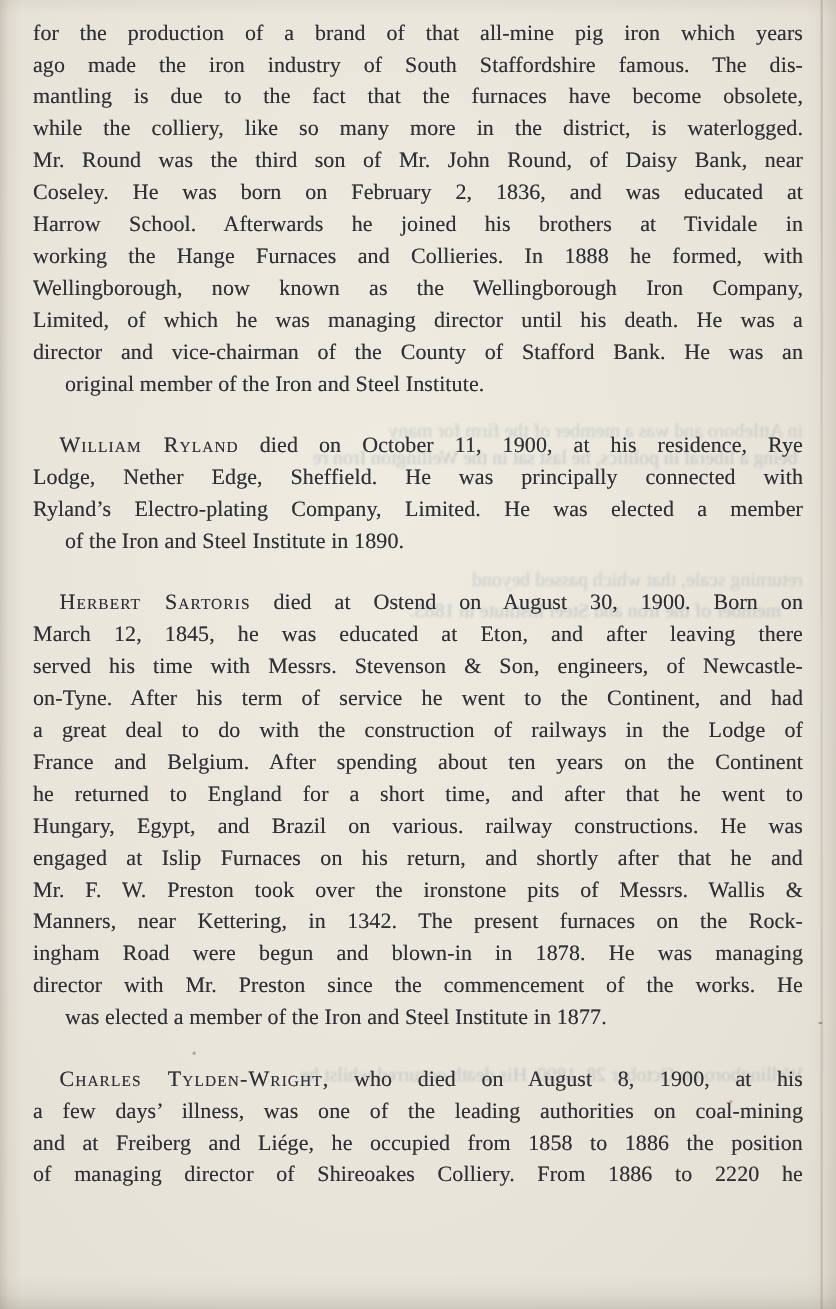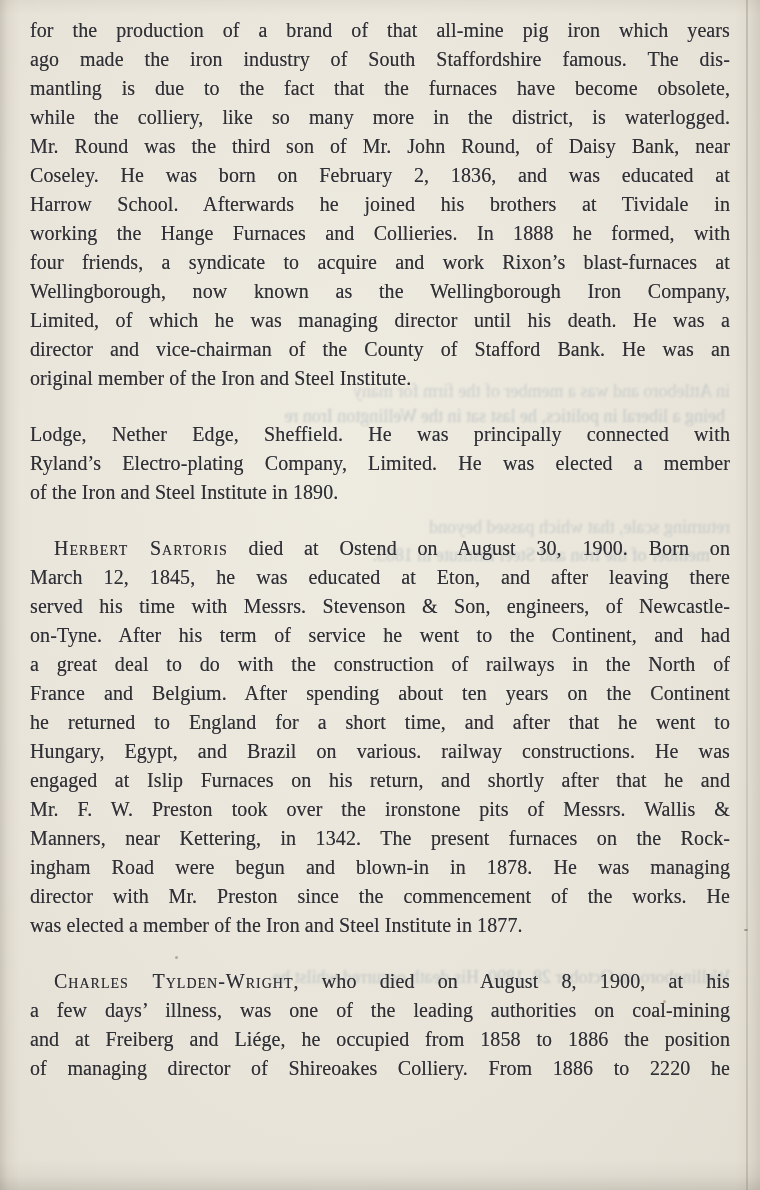--- a/index.html
+++ b/index.html
@@ -38,21 +38,21 @@
     line-height: 29px;
     letter-spacing: 0.1px;
   }
   .paragraph + .paragraph { margin-top: 27px; }
   .line {
     text-align: justify;
     text-align-last: justify;
     text-justify: inter-word;
     text-shadow: 0 0 0.5px rgba(47,47,54,0.55);
   }
-  .line.last { text-align-last: left; }
+  .line.last { text-align-last: left; margin-left: 29px; }
   .indented .line.first { text-indent: 24px; }
   .sc {
     font-variant: small-caps;
     letter-spacing: 1px;
   }
   .bleed {
     position: absolute;
     transform: scaleX(-1);
     filter: blur(1.1px);
     opacity: 0.5;
@@ -91,37 +91,37 @@
   <div class="text-block">
       <div class="paragraph">
         <div class="line first">for the production of a brand of that all-mine pig iron which years</div>
         <div class="line">ago made the iron industry of South Staffordshire famous.  The dis-</div>
         <div class="line">mantling is due to the fact that the furnaces have become obsolete,</div>
         <div class="line">while the colliery, like so many more in the district, is waterlogged.</div>
         <div class="line">Mr. Round was the third son of Mr. John Round, of Daisy Bank, near</div>
         <div class="line">Coseley.  He was born on February 2, 1836, and was educated at</div>
         <div class="line">Harrow School.  Afterwards he joined his brothers at Tividale in</div>
         <div class="line">working the Hange Furnaces and Collieries.  In 1888 he formed, with</div>
-        <div class="line">four friends, a syndicate to acquire and work Rixon’s blast-furnaces at</div>
         <div class="line">Wellingborough, now known as the Wellingborough Iron Company,</div>
         <div class="line">Limited, of which he was managing director until his death.  He was a</div>
         <div class="line">director and vice-chairman of the County of Stafford Bank.  He was an</div>
         <div class="line last">original member of the Iron and Steel Institute.</div>
       </div>
       <div class="paragraph indented">
+        <div class="line first"><span class="sc">William Ryland</span> died on October 11, 1900, at his residence, Rye</div>
         <div class="line">Lodge, Nether Edge, Sheffield.  He was principally connected with</div>
         <div class="line">Ryland’s Electro-plating Company, Limited.  He was elected a member</div>
         <div class="line last">of the Iron and Steel Institute in 1890.</div>
       </div>
       <div class="paragraph indented">
         <div class="line first"><span class="sc">Herbert Sartoris</span> died at Ostend on August 30, 1900.  Born on</div>
         <div class="line">March 12, 1845, he was educated at Eton, and after leaving there</div>
         <div class="line">served his time with Messrs. Stevenson &amp; Son, engineers, of Newcastle-</div>
         <div class="line">on-Tyne.  After his term of service he went to the Continent, and had</div>
-        <div class="line">a great deal to do with the construction of railways in the North of</div>
+        <div class="line">a great deal to do with the construction of railways in the Lodge of</div>
         <div class="line">France and Belgium.  After spending about ten years on the Continent</div>
         <div class="line">he returned to England for a short time, and after that he went to</div>
         <div class="line">Hungary, Egypt, and Brazil on various. railway constructions.  He was</div>
         <div class="line">engaged at Islip Furnaces on his return, and shortly after that he and</div>
         <div class="line">Mr. F. W. Preston took over the ironstone pits of Messrs. Wallis &amp;</div>
         <div class="line">Manners, near Kettering, in 1342.  The present furnaces on the Rock-</div>
         <div class="line">ingham Road were begun and blown-in in 1878.  He was managing</div>
         <div class="line">director with Mr. Preston since the commencement of the works.  He</div>
         <div class="line last">was elected a member of the Iron and Steel Institute in 1877.</div>
       </div>

